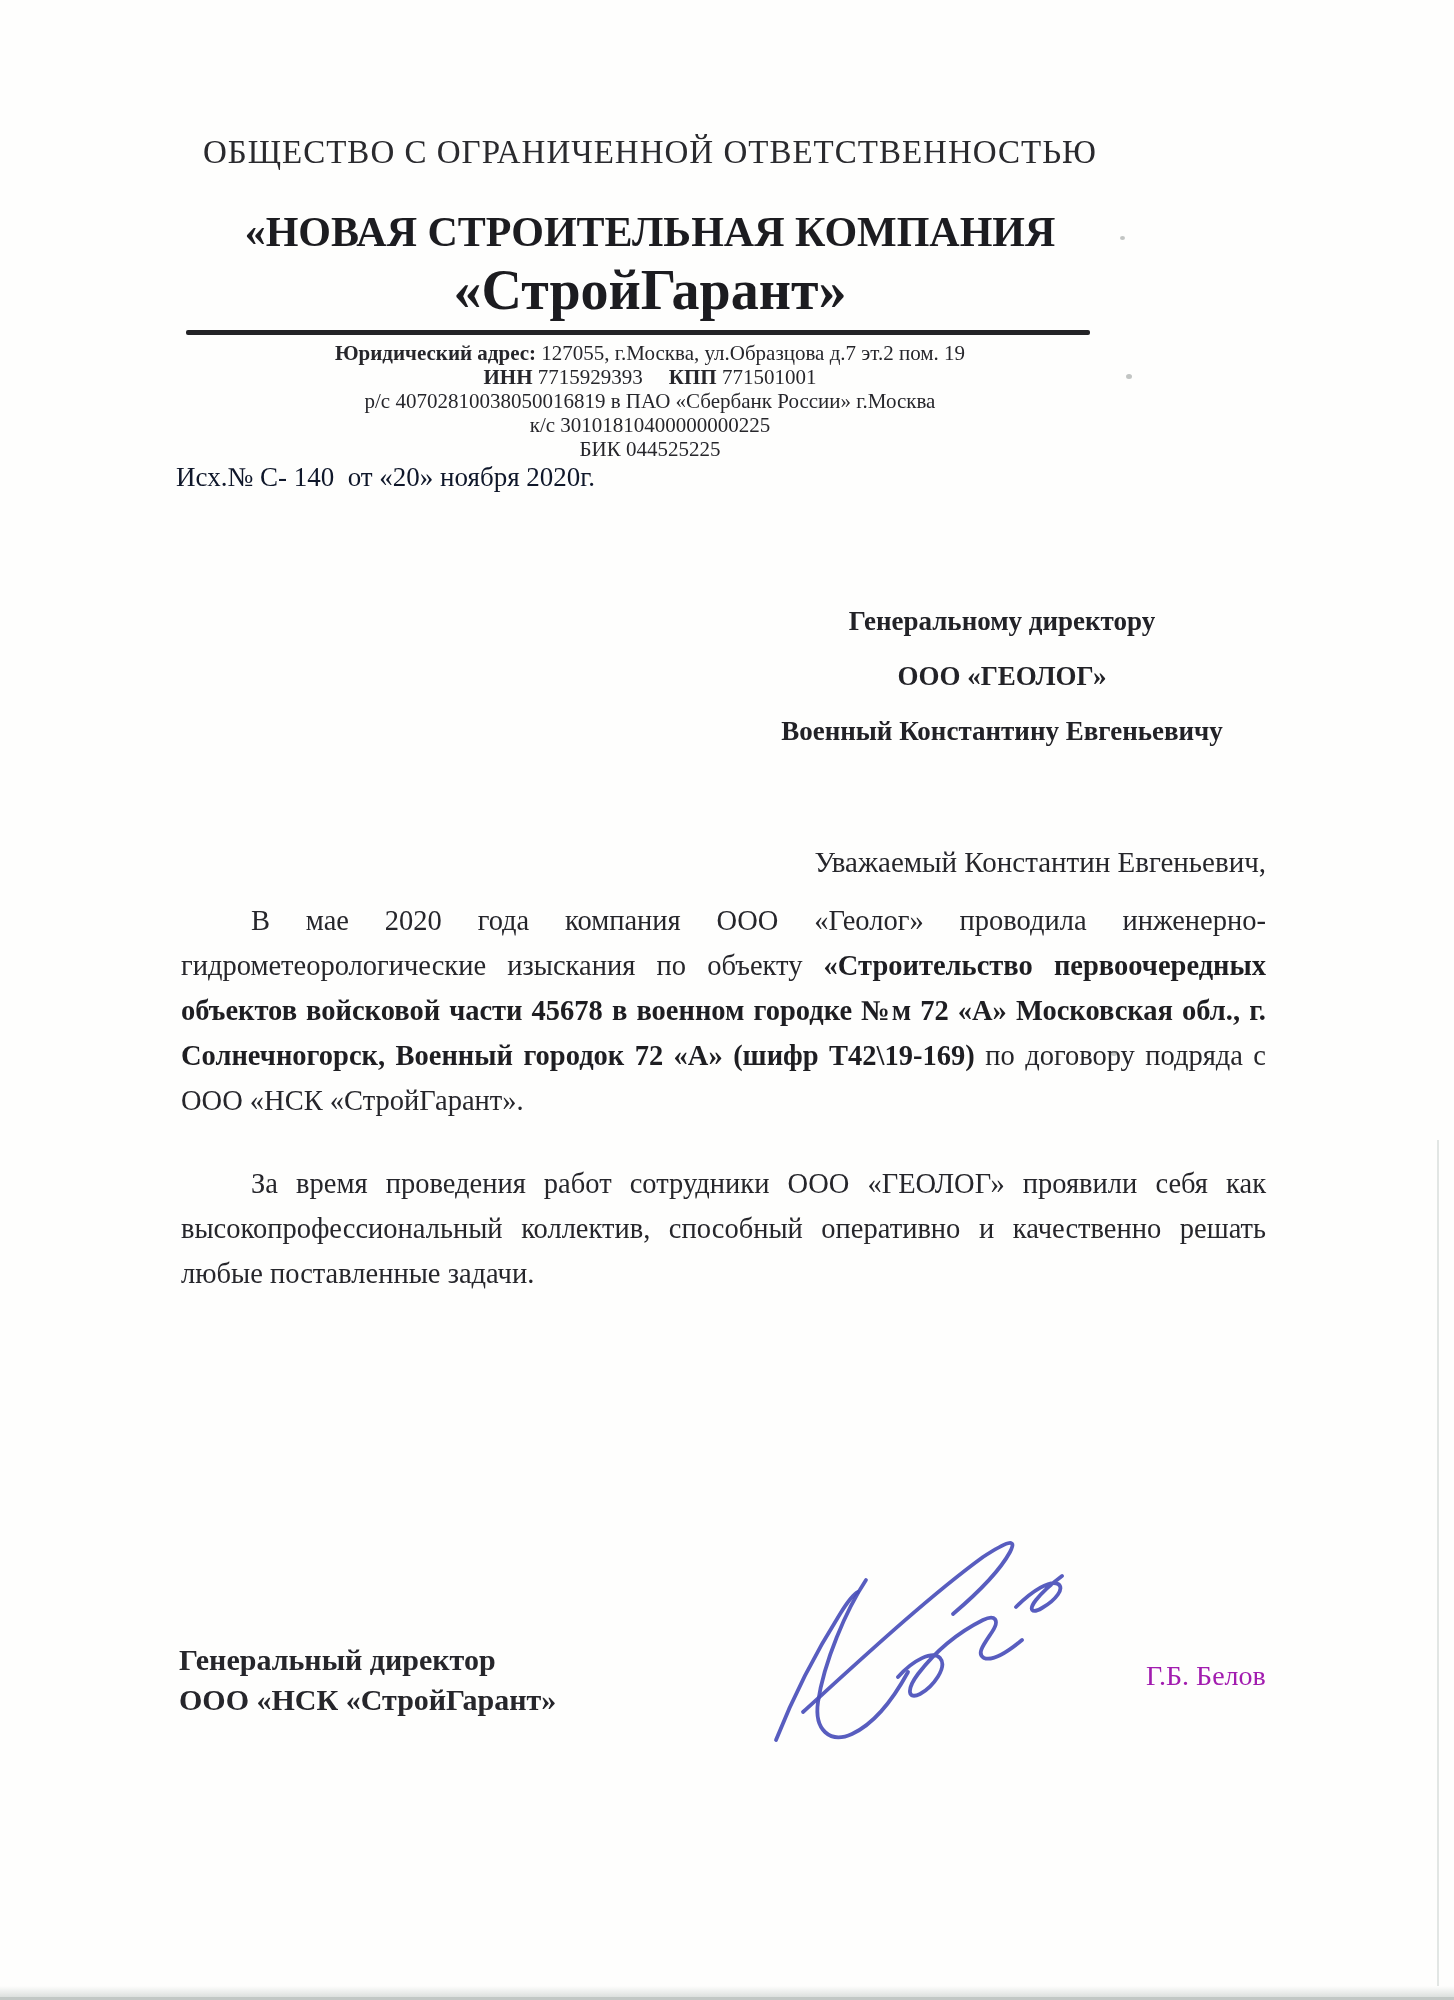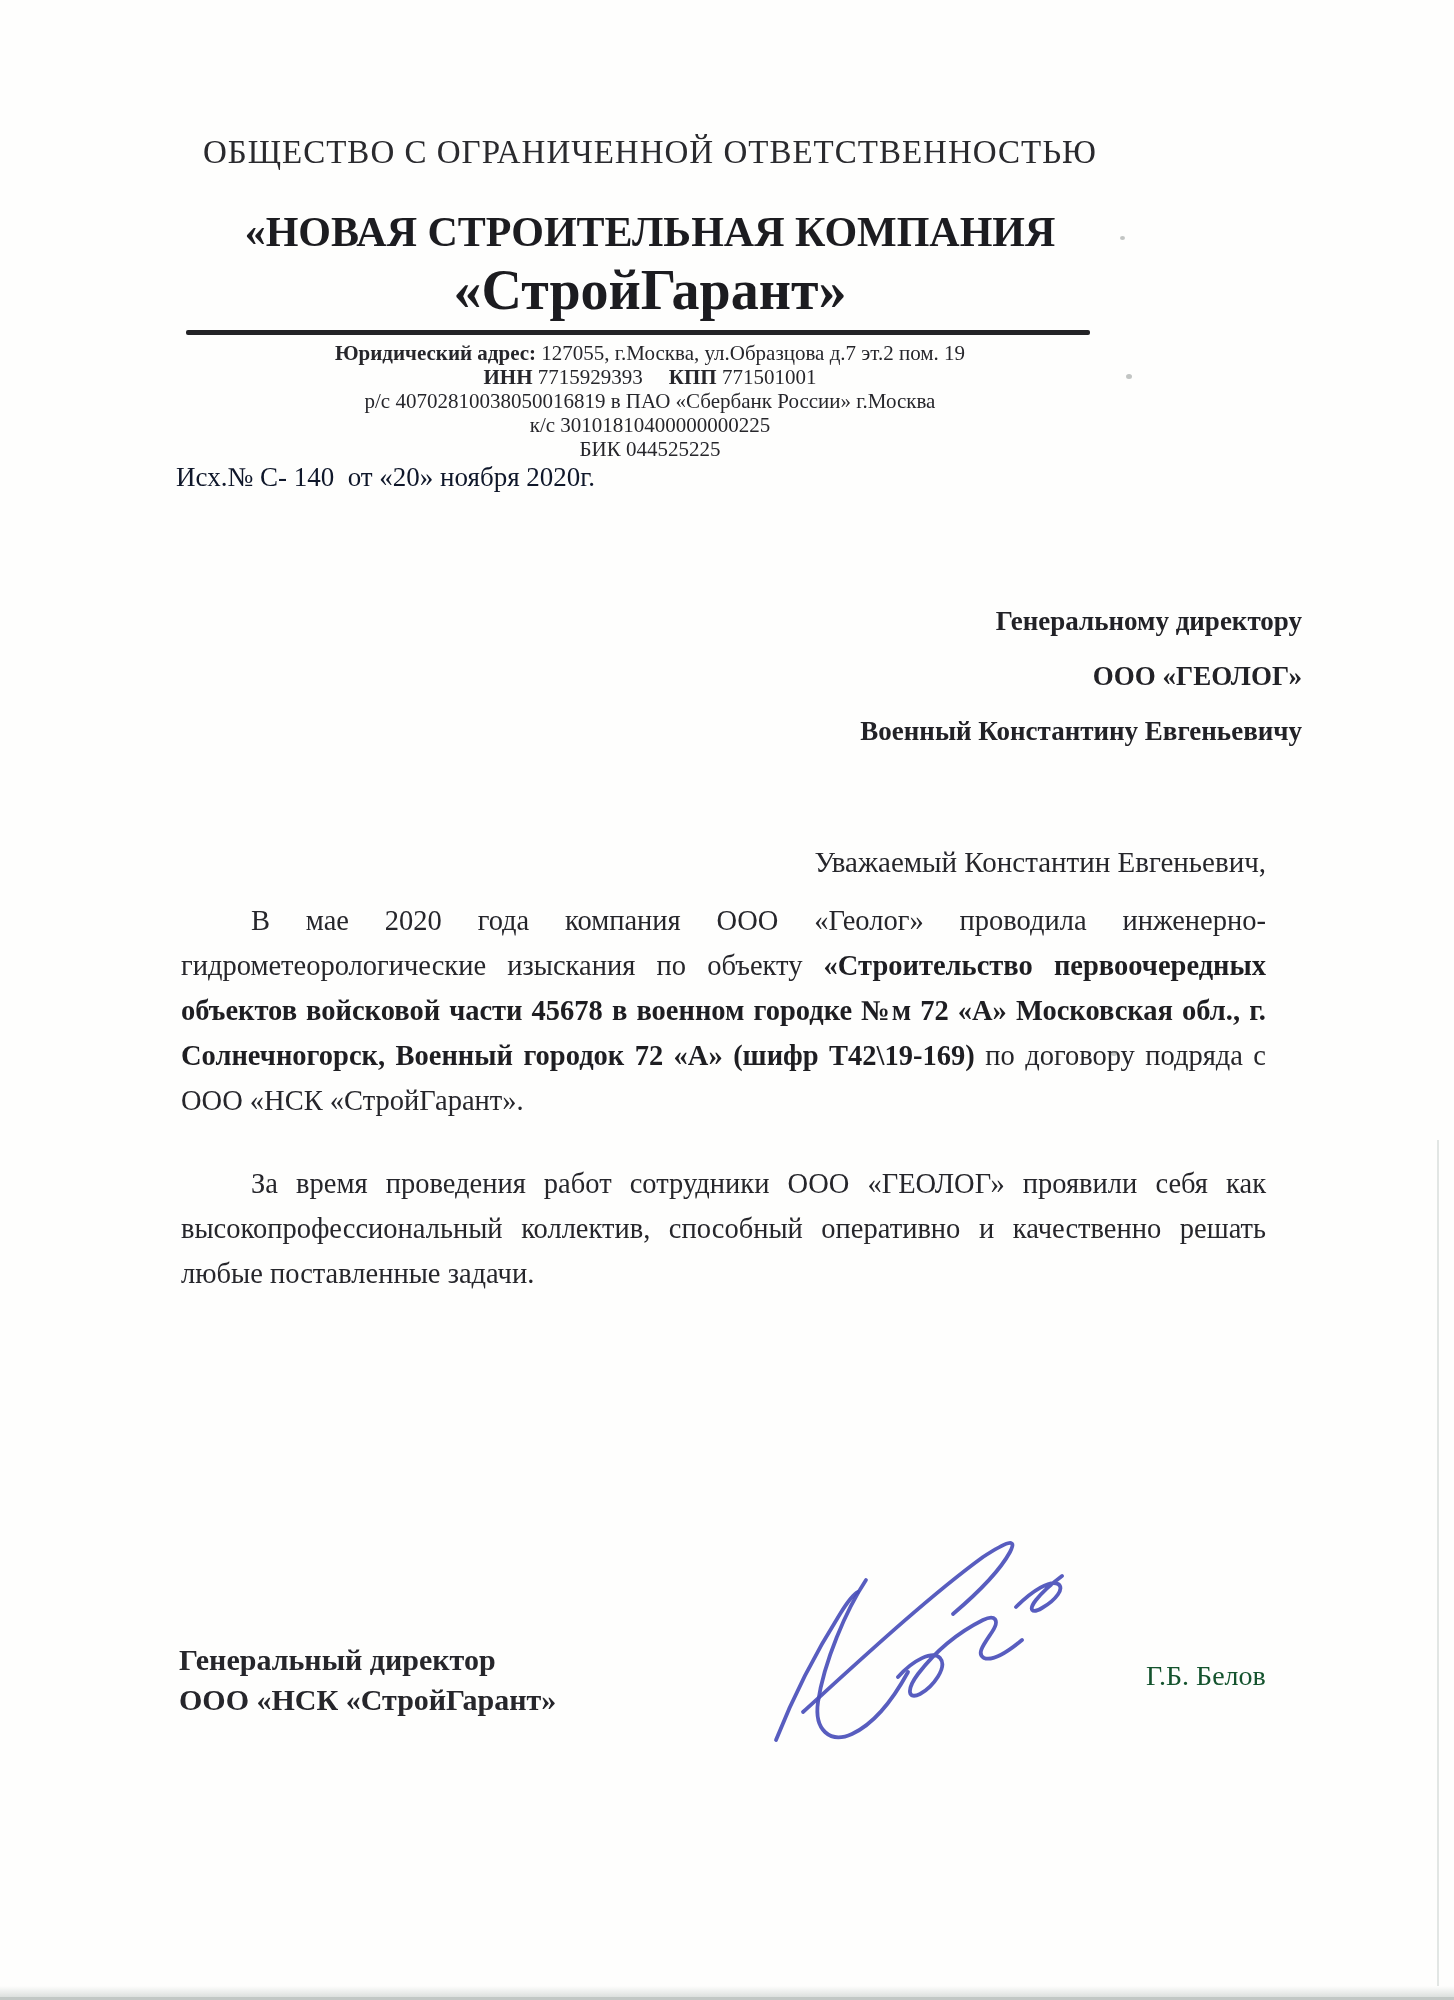--- a/index.html
+++ b/index.html
@@ -39,21 +39,21 @@
   .kpp-gap { display: inline-block; width: 26px; }
 
   .outgoing {
     position: absolute; left: 176px; top: 462px;
     font-size: 27px; color: #0f172a; white-space: nowrap;
   }
 
   
   .addressee {
     position: absolute; right: 152px; top: 594px; width: 600px;
-    text-align: right; font-weight: bold; font-size: 27px; color: #222227;
+    text-align: center; font-weight: bold; font-size: 27px; color: #222227;
   }
   .addressee .a-line { line-height: 55px; white-space: nowrap; }
 
   
   .salutation {
     position: absolute; left: 180px; top: 846px; width: 1086px;
     text-align: right; font-size: 29px; color: #26262b;
   }
   .letter-body {
     position: absolute; left: 181px; top: 898px; width: 1085px;
@@ -63,21 +63,21 @@
   .letter-body p.gap { margin-top: 38px; }
   .letter-body .b { font-weight: bold; color: #1e1e22; }
 
   
   .sign-title {
     position: absolute; left: 179px; top: 1640px;
     font-size: 30px; line-height: 40px; color: #26262b; white-space: nowrap; font-weight: bold;
   }
   .sign-name {
     position: absolute; left: 1146px; top: 1660px;
-    font-size: 28px; color: #14532d; white-space: nowrap;
+    font-size: 28px; color: #a21caf; white-space: nowrap;
   }
   .sign-scrawl { position: absolute; left: 748px; top: 1502px; width: 330px; height: 265px; }
   .sign-scrawl path { fill: none; stroke-width: 3.8; stroke-linecap: round; stroke-linejoin: round; opacity: .92; }
 
   
   .speck { position: absolute; background: #8f9694; border-radius: 50%; opacity: .55; }
   .speck1 { left: 1120px; top: 236px; width: 5px; height: 4px; }
   .speck2 { left: 1126px; top: 374px; width: 6px; height: 5px; }
   .speck3 { left: 1111px; top: 1051px; width: 6px; height: 5px; }
   .edge-right {

